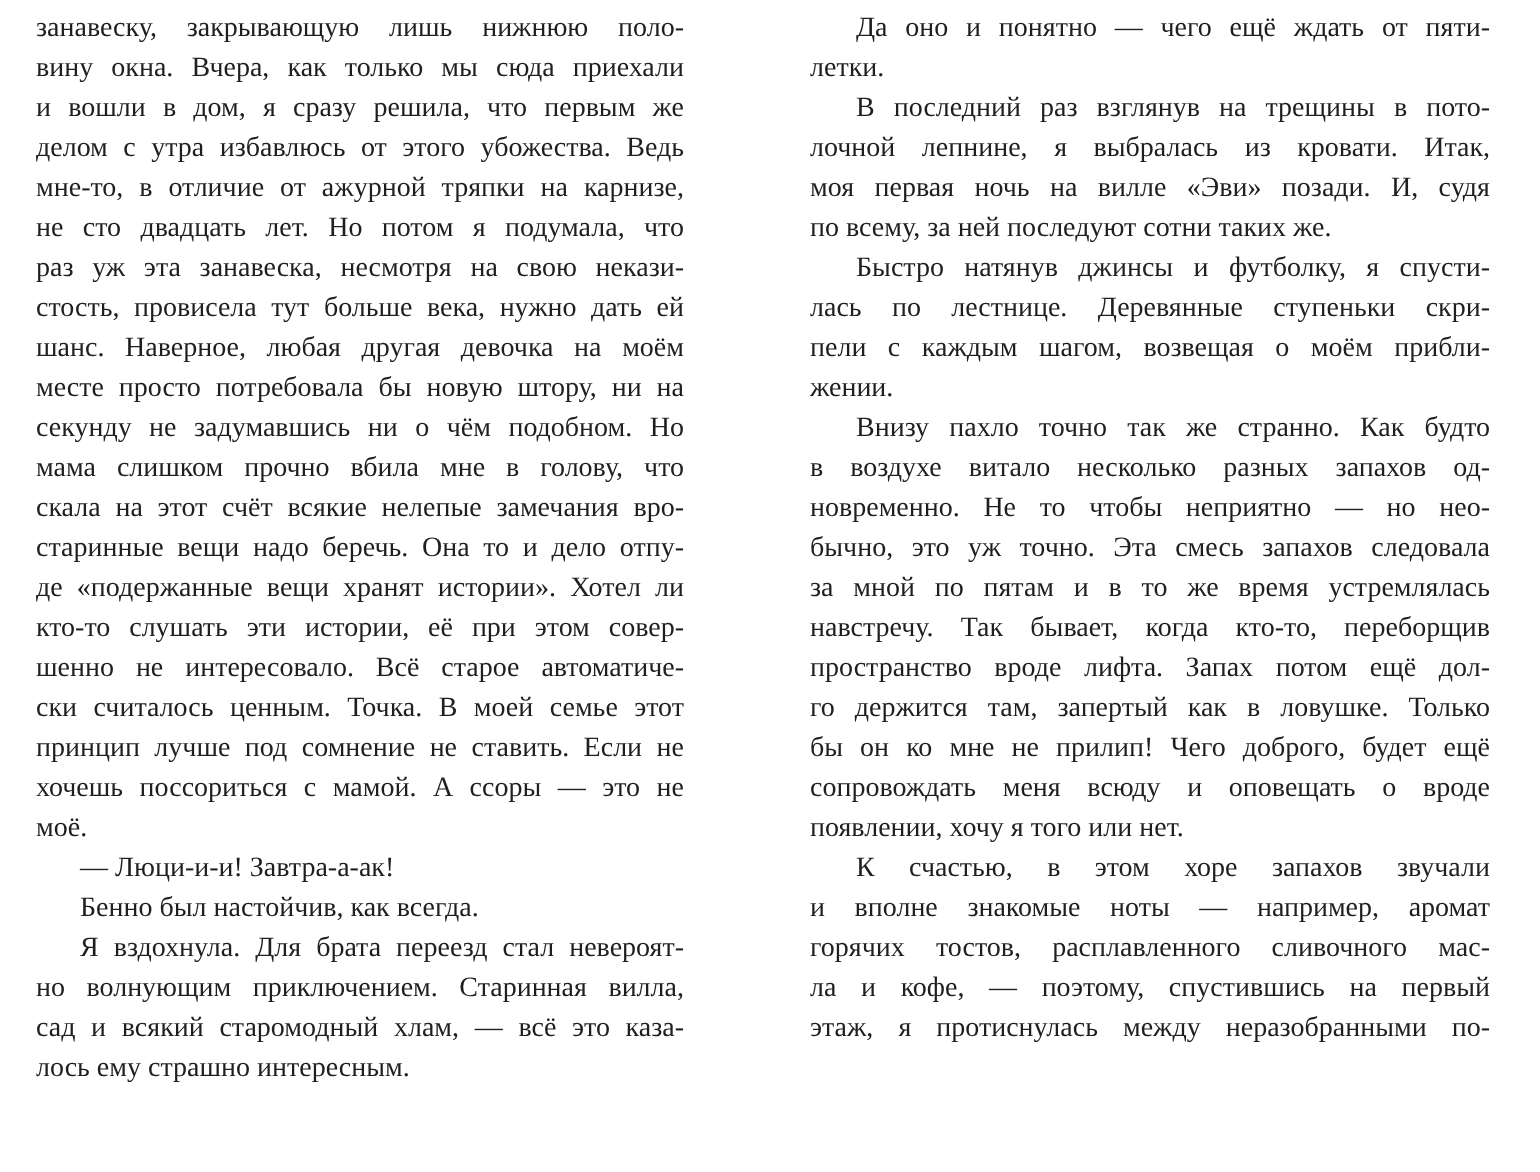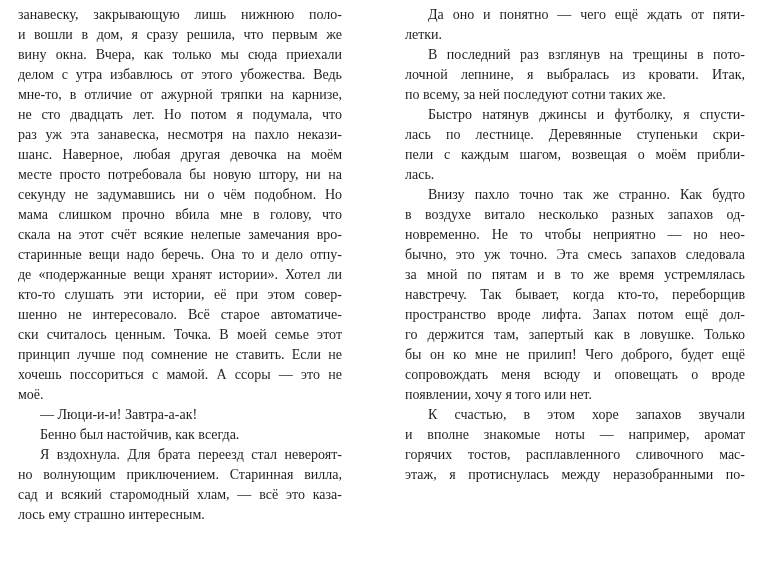--- a/index.html
+++ b/index.html
@@ -44,26 +44,27 @@
   }
   .page-number.left  { left: 158px; }
   .page-number.right { left: 579px; margin-top: 13px; }
 </style>
 </head>
 <body style="--bg: #ffffff; --text: #1f1f1f; --pagenum: #333333;">
 
 <div class="spread">
   <div class="page-text left" id="left-lines">
       <div class="line" style="">занавеску, закрывающую лишь нижнюю поло-</div>
+      <div class="line" style="">вину окна. Вчера, как только мы сюда приехали</div>
       <div class="line" style="">и вошли в дом, я сразу решила, что первым же</div>
-      <div class="line" style="">вину окна. Вчера, как только мы сюда приехали</div>
       <div class="line" style="">делом с утра избавлюсь от этого убожества. Ведь</div>
       <div class="line" style="">мне-то, в отличие от ажурной тряпки на карнизе,</div>
       <div class="line" style="">не сто двадцать лет. Но потом я подумала, что</div>
-      <div class="line" style="">раз уж эта занавеска, несмотря на пахло некази-</div>
+      <div class="line" style="">раз уж эта занавеска, несмотря на свою некази-</div>
+      <div class="line" style="">стость, провисела тут больше века, нужно дать ей</div>
       <div class="line" style="">шанс. Наверное, любая другая девочка на моём</div>
       <div class="line" style="">месте просто потребовала бы новую штору, ни на</div>
       <div class="line" style="">секунду не задумавшись ни о чём подобном. Но</div>
       <div class="line" style="">мама слишком прочно вбила мне в голову, что</div>
       <div class="line" style="">скала на этот счёт всякие нелепые замечания вро-</div>
       <div class="line" style="">старинные вещи надо беречь. Она то и дело отпу-</div>
       <div class="line" style="">де «подержанные вещи хранят истории». Хотел ли</div>
       <div class="line" style="">кто-то слушать эти истории, её при этом совер-</div>
       <div class="line" style="">шенно не интересовало. Всё старое автоматиче-</div>
       <div class="line" style="">ски считалось ценным. Точка. В моей семье этот</div>
@@ -75,36 +76,38 @@
       <div class="line ind" style="">Я вздохнула. Для брата переезд стал невероят-</div>
       <div class="line" style="">но волнующим приключением. Старинная вилла,</div>
       <div class="line" style="">сад и всякий старомодный хлам, — всё это каза-</div>
       <div class="line end" style="">лось ему страшно интересным.</div>
     </div>
   <div class="page-text right" id="right-lines">
       <div class="line ind" style="">Да оно и понятно — чего ещё ждать от пяти-</div>
       <div class="line end" style="">летки.</div>
       <div class="line ind" style="">В последний раз взглянув на трещины в пото-</div>
       <div class="line" style="">лочной лепнине, я выбралась из кровати. Итак,</div>
+      <div class="line" style="">моя первая ночь на вилле «Эви» позади. И, судя</div>
       <div class="line end" style="">по всему, за ней последуют сотни таких же.</div>
       <div class="line ind" style="">Быстро натянув джинсы и футболку, я спусти-</div>
       <div class="line" style="">лась по лестнице. Деревянные ступеньки скри-</div>
       <div class="line" style="">пели с каждым шагом, возвещая о моём прибли-</div>
-      <div class="line end" style="">лась.</div>
+      <div class="line end" style="">жении.</div>
       <div class="line ind" style="">Внизу пахло точно так же странно. Как будто</div>
       <div class="line" style="">в воздухе витало несколько разных запахов од-</div>
       <div class="line" style="">новременно. Не то чтобы неприятно — но нео-</div>
       <div class="line" style="">бычно, это уж точно. Эта смесь запахов следовала</div>
       <div class="line" style="">за мной по пятам и в то же время устремлялась</div>
       <div class="line" style="">навстречу. Так бывает, когда кто-то, переборщив</div>
       <div class="line" style="">пространство вроде лифта. Запах потом ещё дол-</div>
       <div class="line" style="">го держится там, запертый как в ловушке. Только</div>
       <div class="line" style="">бы он ко мне не прилип! Чего доброго, будет ещё</div>
       <div class="line" style="">сопровождать меня всюду и оповещать о вроде</div>
       <div class="line end" style="">появлении, хочу я того или нет.</div>
       <div class="line ind" style="">К счастью, в этом хоре запахов звучали</div>
       <div class="line" style="">и вполне знакомые ноты — например, аромат</div>
       <div class="line" style="">горячих тостов, расплавленного сливочного мас-</div>
+      <div class="line" style="">ла и кофе, — поэтому, спустившись на первый</div>
       <div class="line" style="">этаж, я протиснулась между неразобранными по-</div>
     </div>
   <div class="page-number left">10</div>
   <div class="page-number right">11</div>
 </div>
 
 </body></html>

